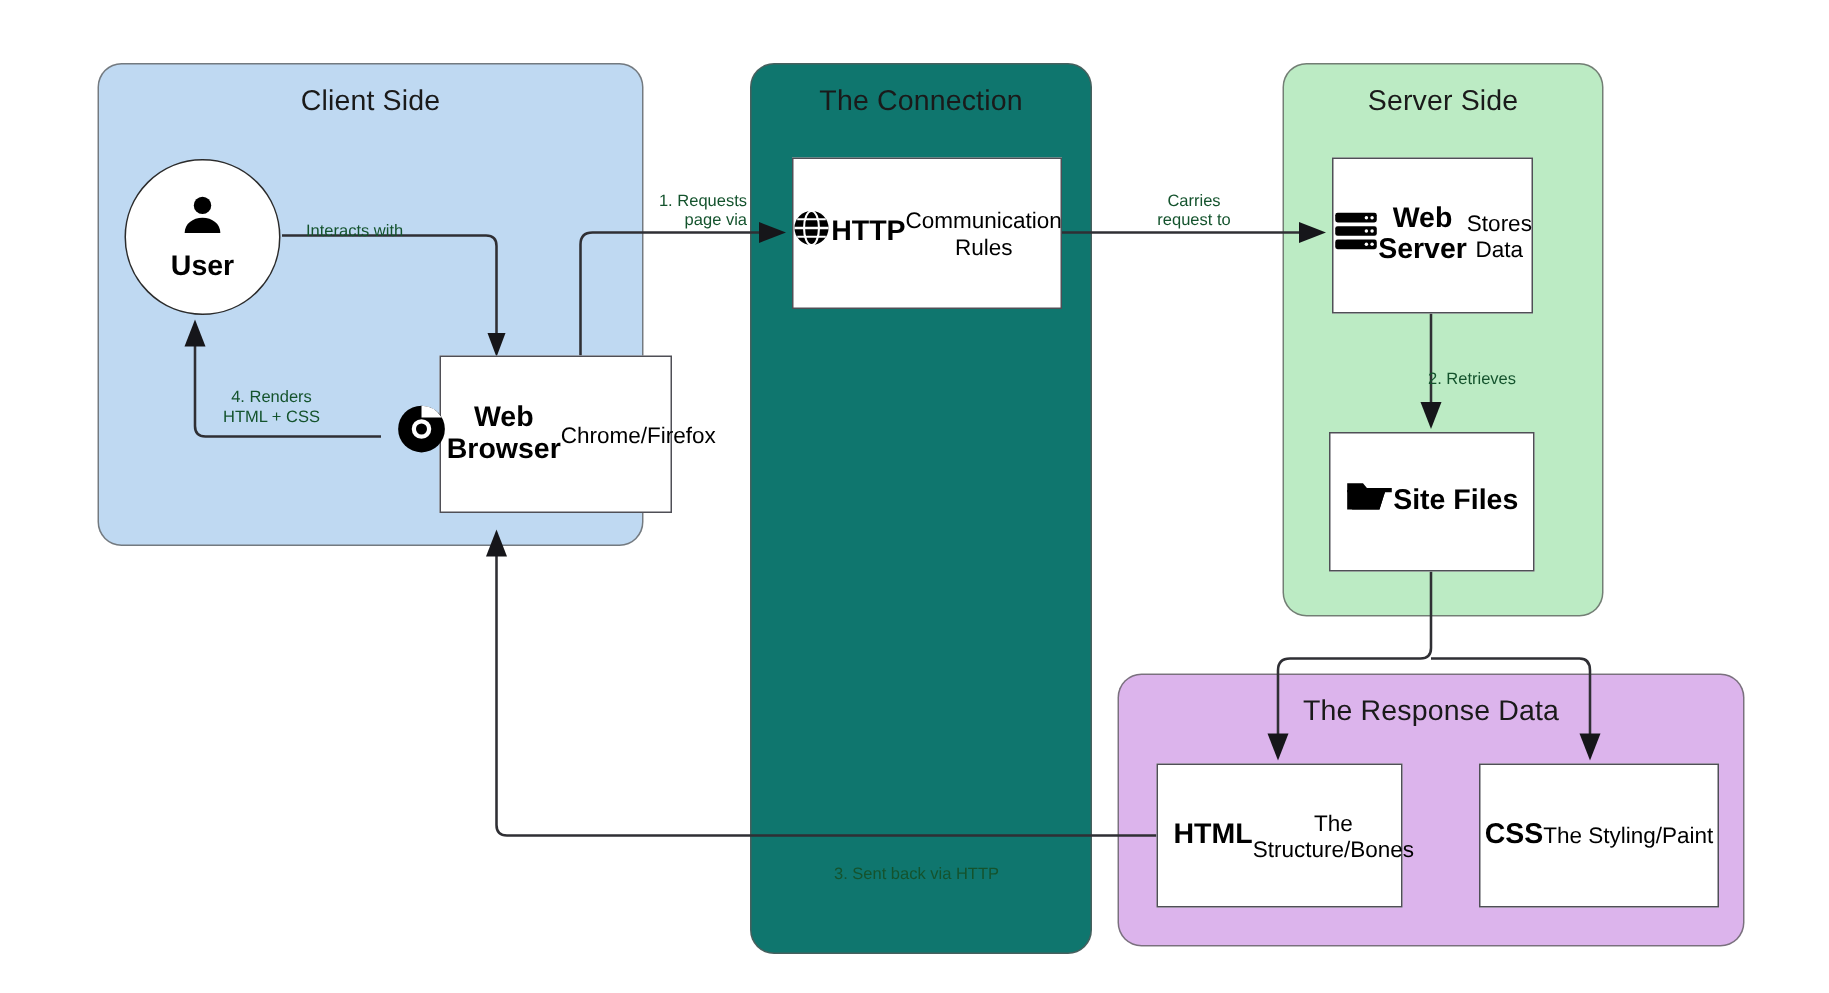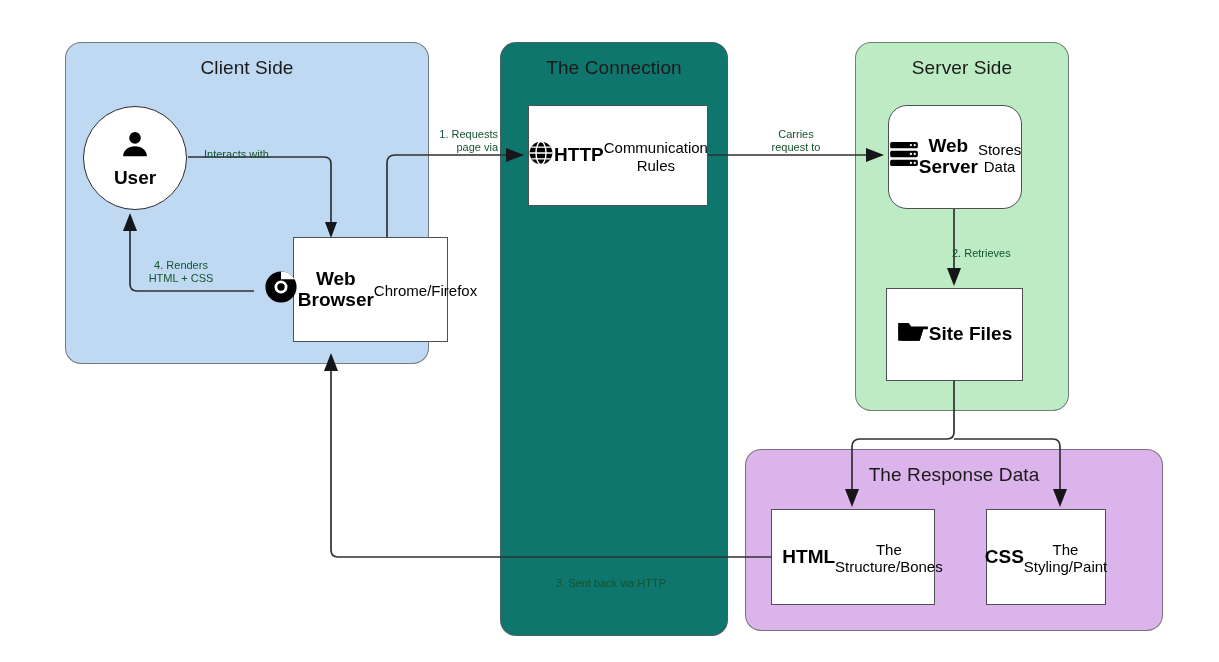--- a/index.html
+++ b/index.html
@@ -71,24 +71,24 @@
   }
   .node .node-sub {
     font-size: 15px;
     color: #000;
     line-height: 1.15;
     margin-top: 2px;
   }
 
   #node-browser  { left: 254px; top: 237px; width: 155px; height: 105px; margin-left: 39px; }
   #node-http     { left: 528px; top: 105px; width: 180px; height: 101px; }
-  #node-server   { left: 888px; top: 105px; width: 134px; height: 104px; border-radius: 19px; }
+  #node-server   { left: 888px; top: 105px; width: 134px; height: 104px; }
   #node-files    { left: 886px; top: 288px; width: 137px; height: 93px; }
   #node-html     { left: 771px; top: 509px; width: 164px; height: 96px; padding-left: 19px; }
-  #node-css      { left: 986px; top: 509px; width: 120px; height: 96px; }
+  #node-css      { left: 986px; top: 509px; width: 160px; height: 96px; }
 
   
   #node-user {
     position: absolute;
     left: 83px;
     top: 106px;
     width: 104px;
     height: 104px;
     border-radius: 50%;
     background: #ffffff;

